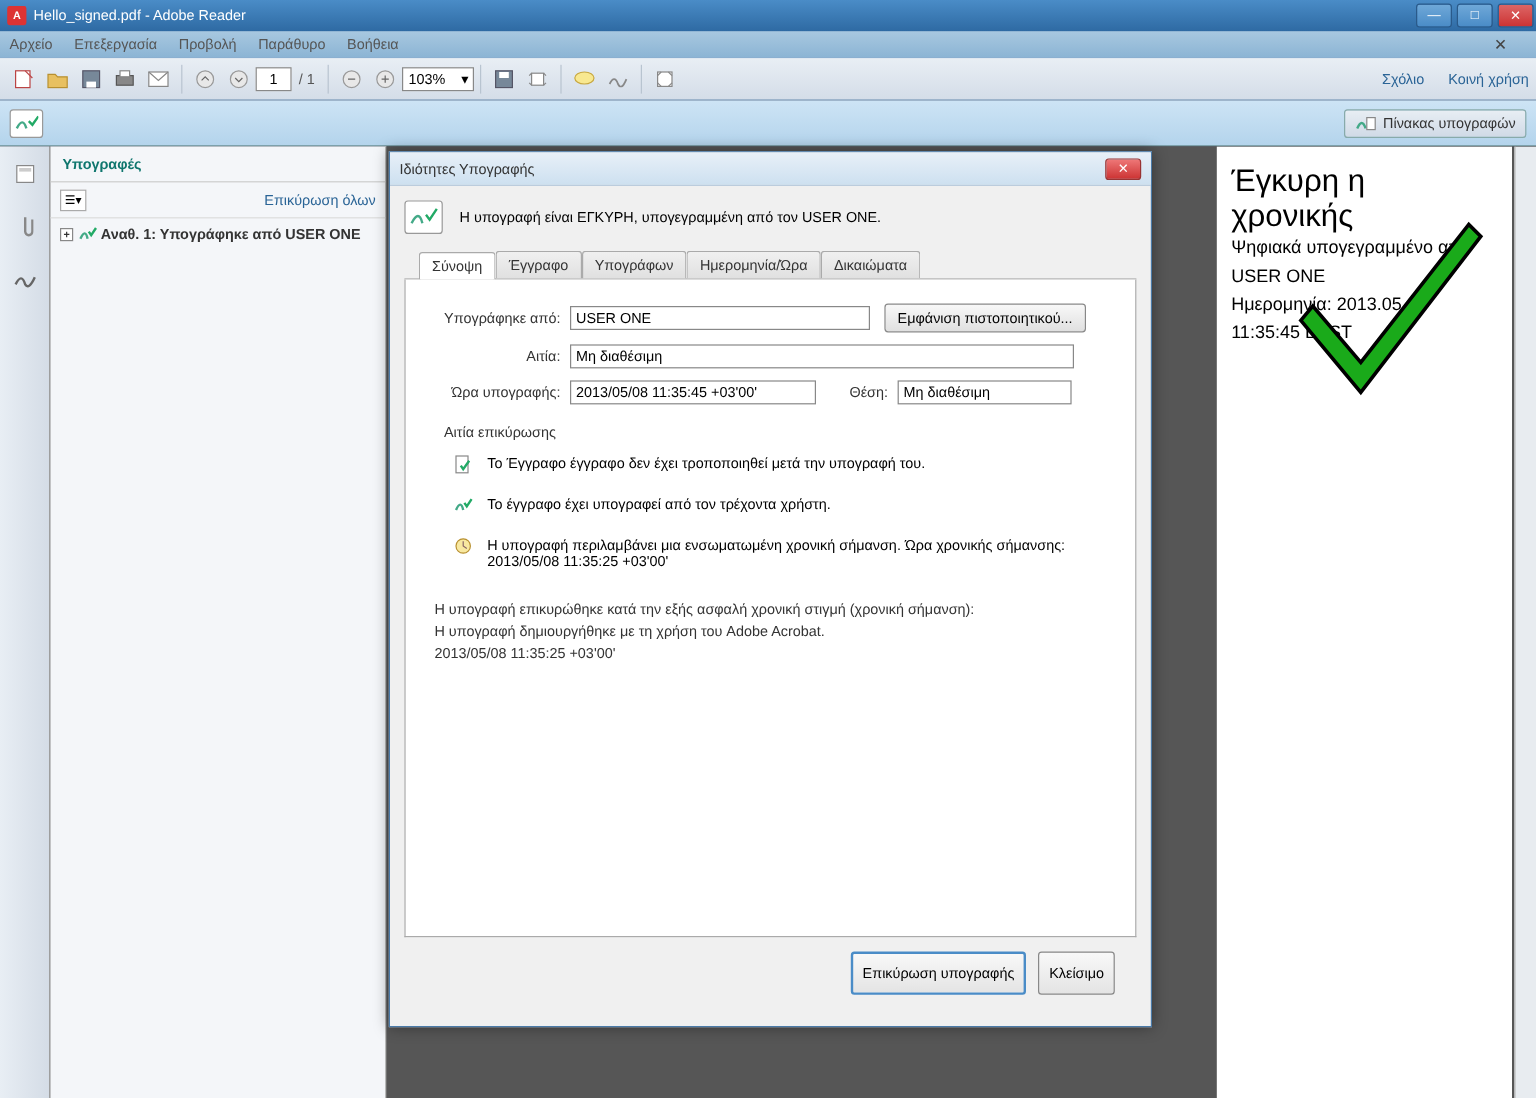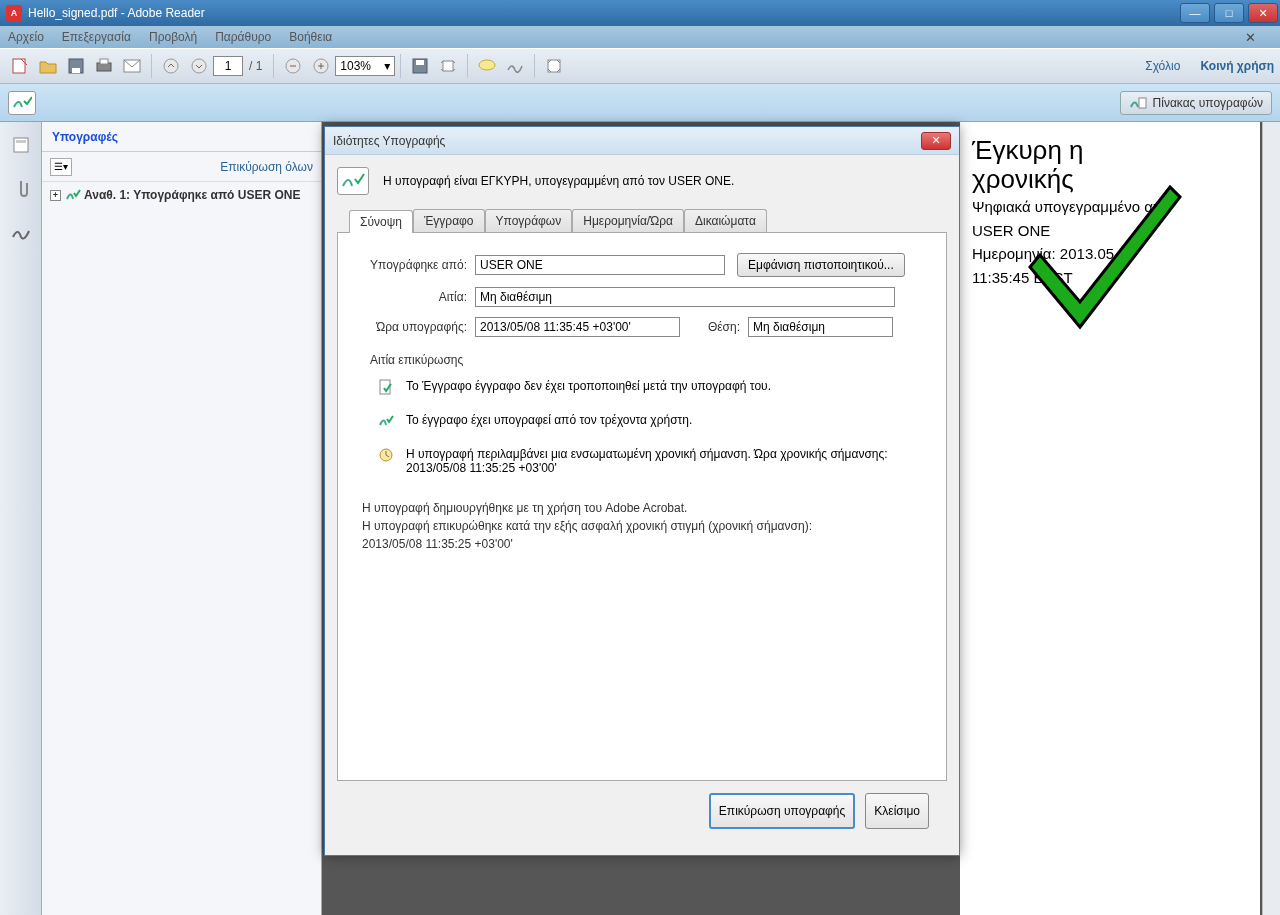--- a/index.html
+++ b/index.html
@@ -19,29 +19,29 @@
 .zoom-box{width:60px;height:20px;border:1px solid #888;background:#fff;display:flex;align-items:center;padding:0 4px}
 .toolbar-right{margin-left:auto;display:flex;align-items:center}
 .toolbar-right a{color:#2a6496;margin-left:20px;font-weight:500;text-decoration:none}
 .sig-msgbar{height:38px;background:linear-gradient(#cde4f5,#b4d4ec);border-bottom:1px solid #8aa;display:flex;align-items:center;padding:0 8px;color:#333}
 .sig-msgbar .sig-ico{width:28px;height:24px;background:#fff;border:1px solid #999;border-radius:3px;margin-right:10px;display:flex;align-items:center;justify-content:center}
 .sig-panel-btn{margin-left:auto;background:linear-gradient(#e8eef4,#d0dae6);border:1px solid #8aa;border-radius:3px;padding:4px 8px;display:flex;align-items:flex-start}
 .main{display:flex;height:793px;background:#555}
 .left-strip{width:42px;background:linear-gradient(90deg,#e8eef4,#d4dce6);border-right:1px solid #aaa;display:flex;flex-direction:column;align-items:center;padding-top:10px;gap:18px}
 .left-strip .lbtn{width:26px;height:26px;display:flex;align-items:center;justify-content:center}
 .sig-panel{width:280px;background:#f4f6f9;border-right:1px solid #aaa;display:flex;flex-direction:column}
-.sig-panel-hdr{height:30px;border-bottom:1px solid #ccc;display:flex;align-items:center;padding:0 10px;font-weight:bold;color:#1d4ed8}
+.sig-panel-hdr{height:30px;border-bottom:1px solid #ccc;display:flex;align-items:center;padding:0 10px;font-weight:bold;color:#0f766e}
 .sig-panel-tools{height:30px;border-bottom:1px solid #ddd;display:flex;align-items:center;padding:0 8px}
 .sig-panel-tools .dd{width:22px;height:18px;border:1px solid #aaa;background:#fff;display:flex;align-items:center;justify-content:center;font-size:10px}
 .sig-panel-tools .validate{margin-left:auto;color:#2a6496;cursor:pointer}
 .sig-tree{padding:4px 6px}
 .sig-tree-row{display:flex;align-items:center;padding:2px;font-weight:bold;color:#333}
 .sig-tree-row .exp{width:11px;height:11px;border:1px solid #888;background:#fff;margin-right:4px;display:flex;align-items:center;justify-content:center;font-size:9px;line-height:1}
 .doc-area{flex:1;background:#565656;position:relative;overflow:hidden}
-.doc-page{position:absolute;right:20px;top:0;width:300px;height:100%;background:#fff;padding:14px 12px}
+.doc-page{position:absolute;right:20px;top:0;width:246px;height:100%;background:#fff;padding:14px 12px}
 .doc-title{font-size:26px;font-weight:500;color:#000;line-height:1.1}
 .doc-sig-text{font-size:15px;margin-top:4px;line-height:1.3}
 .big-check{position:absolute;left:50px;top:55px}
 .scrollbar{position:absolute;right:0;top:0;width:18px;height:100%;background:#e8ecf0;border-left:1px solid #bbb}
 
 .dialog{position:absolute;left:324px;top:126px;width:636px;height:730px;background:#f0f0f0;border:1px solid #4a7aa8;box-shadow:0 0 12px rgba(0,0,0,.4)}
 .dlg-title{height:28px;background:linear-gradient(#e8f0f8,#cde0f0);display:flex;align-items:center;padding:0 8px;color:#333;border-bottom:1px solid #bcd}
 .dlg-close{margin-left:auto;width:30px;height:18px;background:linear-gradient(#e77,#c33);border:1px solid #933;border-radius:3px;color:#fff;display:flex;align-items:center;justify-content:center;font-size:11px}
 .dlg-body{padding:12px}
 .dlg-sig-row{display:flex;align-items:center;margin-bottom:14px}
@@ -174,21 +174,21 @@
     </div>
   <div class="tsep"></div>
   <div class="tbtn">
       <svg width="16" height="16">
         <rect x="2" y="2" width="12" height="12" fill="#fff" stroke="#888"></rect>
         <path d="M5 2 l-3 3 M11 2 l3 3 M5 14 l-3 -3 M11 14 l3 -3" stroke="#888"></path>
       </svg>
     </div>
   <div class="toolbar-right">
     <a>Σχόλιο</a>
-    <a style="font-weight:bold">Κοινή χρήση</a>
+    <a style="font-weight:normal">Κοινή χρήση</a>
   </div>
 </div>
 
 <div class="sig-msgbar">
   <div class="sig-ico">
       <svg width="20" height="16">
         <path d="M2 12 q5 -10 8 0" fill="none" stroke="#4a8" stroke-width="2"></path>
         <path d="M12 6 l3 3 l5 -7" fill="none" stroke="#2a6" stroke-width="2"></path>
       </svg>
     </div>
@@ -327,22 +327,22 @@
             <svg width="16" height="16">
               <circle cx="8" cy="8" r="6" fill="#f8e8a0" stroke="#b89030"></circle>
               <path d="M8 4 v4 l3 2" fill="none" stroke="#866"></path>
             </svg>
           </div>
         <span style="white-space:pre-line">Η υπογραφή περιλαμβάνει μια ενσωματωμένη χρονική σήμανση. Ώρα χρονικής σήμανσης:
 2013/05/08 11:35:25 +03'00'</span>
       </div>
 
       <div class="footer-text">
+        <div>Η υπογραφή επικυρώθηκε κατά την εξής ασφαλή χρονική στιγμή (χρονική σήμανση):</div>
         <div>Η υπογραφή δημιουργήθηκε με τη χρήση του Adobe Acrobat.</div>
-        <div>Η υπογραφή επικυρώθηκε κατά την εξής ασφαλή χρονική στιγμή (χρονική σήμανση):</div>
         <div>2013/05/08 11:35:25 +03'00'</div>
       </div>
     </div>
     <div class="dlg-buttons">
       <button class="dlg-btn primary">Επικύρωση υπογραφής</button>
       <button class="dlg-btn">Κλείσιμο</button>
     </div>
   </div>
 </div>
 

